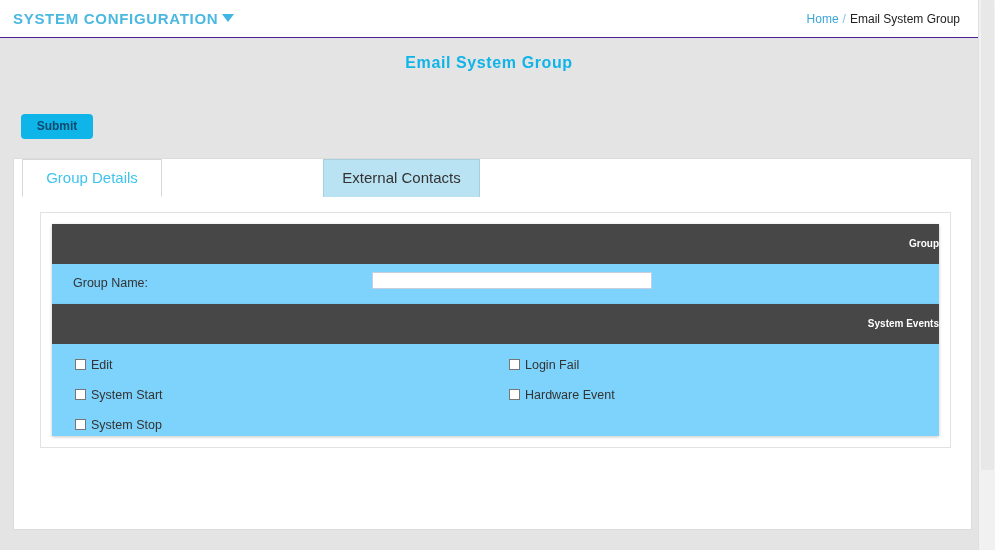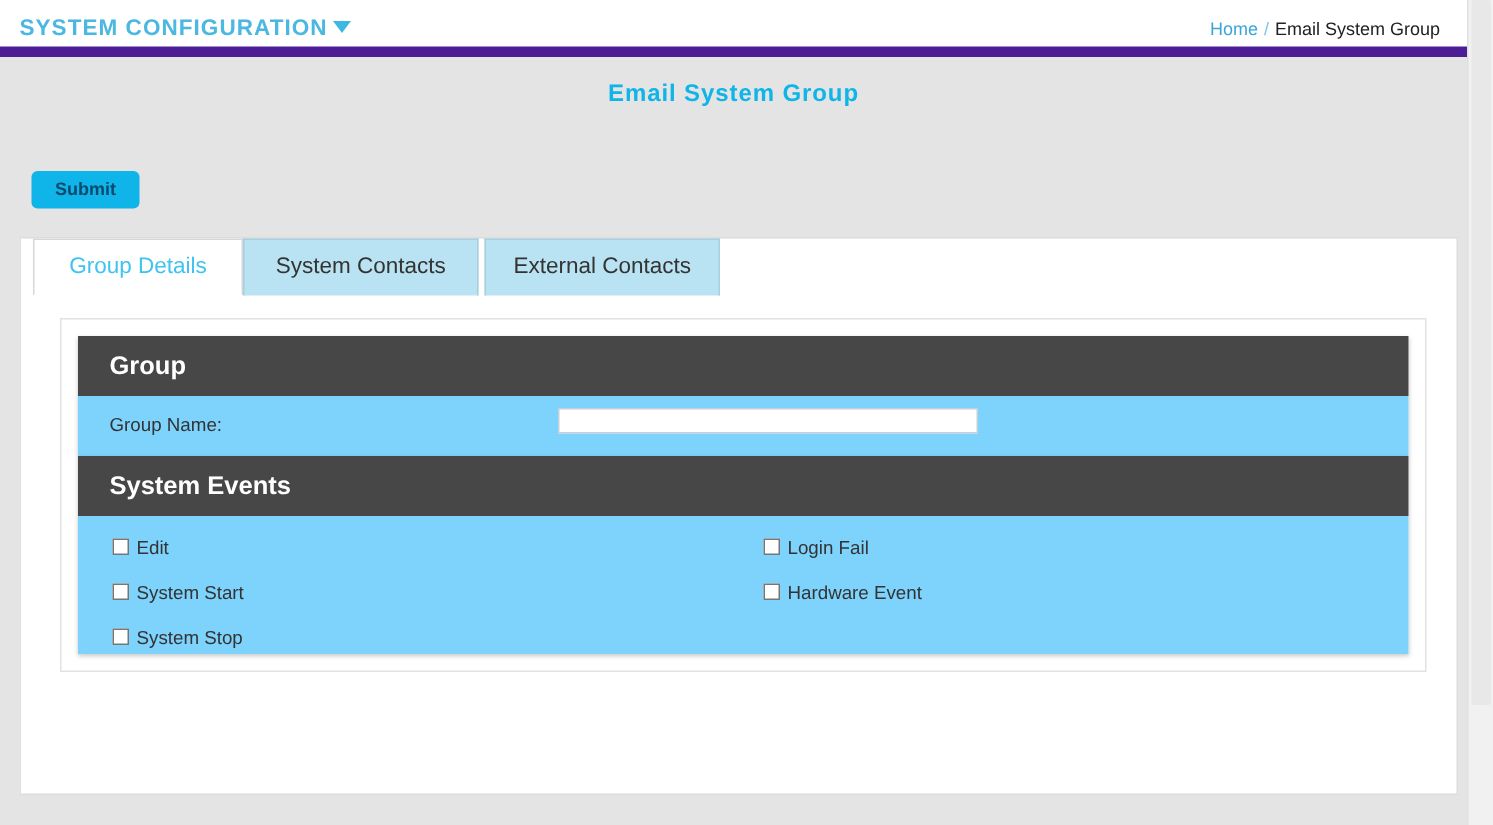--- a/index.html
+++ b/index.html
@@ -17,21 +17,21 @@
     position: relative;
   }
 
   
   .topbar {
     position: absolute;
     left: 0; top: 0;
     width: 978px;
     height: 38px;
     background: #ffffff;
-    border-bottom: 7px solid #4c1d95;
+    border-bottom: 1px solid #4c1d95;
     box-sizing: border-box;
   }
   .brand {
     position: absolute;
     left: 13px; top: 10px;
     font-size: 15px;
     font-weight: bold;
     letter-spacing: 0.7px;
     color: #4ab8e0;
     white-space: nowrap;
@@ -152,26 +152,27 @@
     padding: 11px;
   }
   .card {
     box-shadow: 0 1px 3px rgba(0,0,0,0.22);
     background: #ffffff;
     margin-bottom: 0;
   }
   .sec-header {
     background: #474747;
     color: #ffffff;
-    font-size: 17px;
+    font-size: 10px;
     font-weight: bold;
     height: 40px;
     line-height: 40px;
     padding-left: 21px;
     box-sizing: border-box;
+    text-align: right;
   }
   .sec-body {
     background: #7dd3fc;
     box-sizing: border-box;
   }
   .form-row {
     position: relative;
     height: 40px;
   }
   .form-label {
@@ -296,19 +297,18 @@
         </div>
 
       </div>
     </div>
 
   </div>
 </div>
 
 <div class="tabs">
   <div class="tab active tab-0">Group Details</div>
-  <div class="tab inactive tab-1">System Contacts</div>
   <div class="tab inactive tab-2">External Contacts</div>
 </div>
 
 <div class="scrollbar-track">
   <div class="scrollbar-thumb"></div>
 </div>
 
 </body></html>

